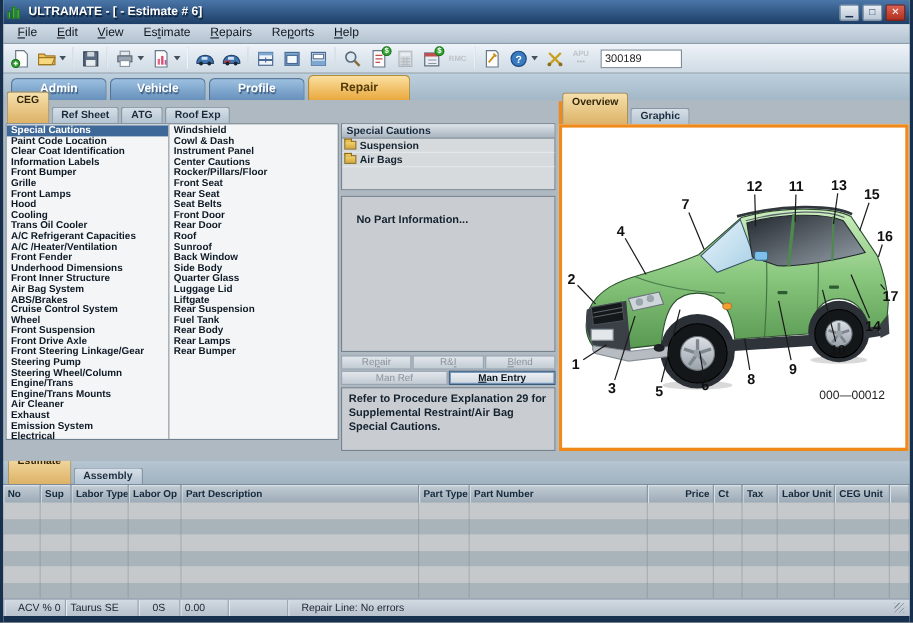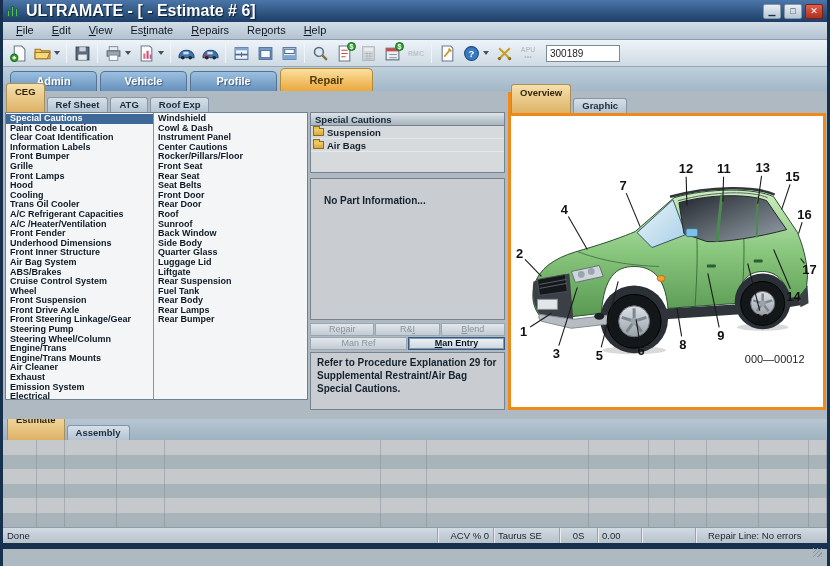--- a/index.html
+++ b/index.html
@@ -4,21 +4,21 @@
 <style>
   * { margin:0; padding:0; box-sizing:border-box; }
   body { font-family:"Liberation Sans", sans-serif; background:#555; }
   .frame { position:relative; width:830px; height:566px; background:#aeb9c1;
            border-left:3px solid #16304e; border-right:3px solid #16304e; overflow:hidden; }
 
   
   .titlebar { height:22px; background:linear-gradient(#4a76a8,#1d3e66); display:flex; align-items:center; padding:0 4px; }
   .app-logo { width:14px; height:12px; margin-right:5px; display:flex; align-items:flex-end; gap:1px; }
   .app-logo i { display:block; width:3px; background:#4fc24f; border:1px solid #1c6e1c; }
-  .title-text { color:#fff; font-size:16px; font-weight:bold; flex:1; text-shadow:1px 1px 1px #0a1c30; }
+  .title-text { color:#fff; font-size:11px; font-weight:bold; flex:1; text-shadow:1px 1px 1px #0a1c30; }
   .winbtn { width:18px; height:15px; margin-left:3px; border:1px solid #8596a8; border-radius:2px;
             font-size:9px; line-height:13px; text-align:center; color:#16304e;
             background:linear-gradient(#e8eef4,#b8c6d4); }
   .winbtn.close { background:linear-gradient(#e06050,#b03020); color:#fff; border-color:#802015; }
 
   
   .menubar { height:18px; background:linear-gradient(#d2dde7,#b3c2d1); border-bottom:1px solid #8d9dab;
              display:flex; align-items:flex-start; padding-left:4px; }
   .menu-item { font-size:11px; color:#101820; padding:0 9px; line-height:17px; }
   .menu-item u { text-decoration:underline; }
@@ -514,20 +514,35 @@
       </div>
     </div>
   </div>
 
   <div class="bottom-tabs">
 
   <span class="stab active">Estimate</span>
       <span class="stab">Assembly</span>
     </div>
 
+  <div class="table-header" id="table-header">
+      <div class="th" style="width: 34px;">No</div>
+      <div class="th" style="width: 28px;">Sup</div>
+      <div class="th" style="width: 52px;">Labor Type</div>
+      <div class="th" style="width: 48px;">Labor Op</div>
+      <div class="th" style="width: 216px;">Part Description</div>
+      <div class="th" style="width: 46px;">Part Type</div>
+      <div class="th" style="width: 162px;">Part Number</div>
+      <div class="th right" style="width: 60px;">Price</div>
+      <div class="th" style="width: 26px;">Ct</div>
+      <div class="th" style="width: 32px;">Tax</div>
+      <div class="th" style="width: 52px;">Labor Unit</div>
+      <div class="th" style="width: 50px;">CEG Unit</div>
+      <div class="th" style="width: 18px;"></div>
+    </div>
   <div class="table-body" id="table-body">
       <div class="tr odd">
         <div class="td" style="width: 34px;"></div>
         <div class="td" style="width: 28px;"></div>
         <div class="td" style="width: 52px;"></div>
         <div class="td" style="width: 48px;"></div>
         <div class="td" style="width: 216px;"></div>
         <div class="td" style="width: 46px;"></div>
         <div class="td" style="width: 162px;"></div>
         <div class="td" style="width: 60px;"></div>
@@ -608,21 +623,20 @@
         <div class="td" style="width: 60px;"></div>
         <div class="td" style="width: 26px;"></div>
         <div class="td" style="width: 32px;"></div>
         <div class="td" style="width: 52px;"></div>
         <div class="td" style="width: 50px;"></div>
         <div class="td" style="width: 18px;"></div>
       </div>
     </div>
 
   <div class="statusbar">
-    <span class="sseg first">Done</span>
     <span class="sseg" style="flex:0 0 56px;text-align:right">ACV % 0</span>
     <span class="sseg" style="flex:0 0 66px">Taurus SE</span>
     <span class="sseg" style="flex:0 0 38px;text-align:center">0S</span>
     <span class="sseg" style="flex:0 0 44px;text-align:left">0.00</span>
     <span class="sseg" style="flex:0 0 54px"></span>
     <span class="sseg" style="flex:1;padding-left:12px">Repair Line: No errors</span>
     <span class="grip"></span>
   </div>
   <div class="frame-bottom"></div>
 </div>

